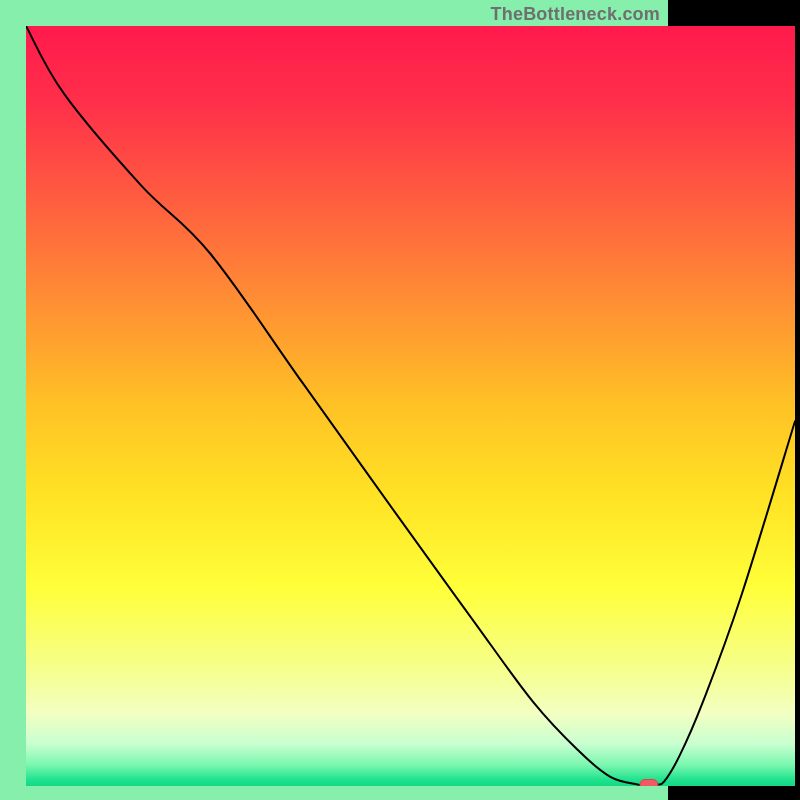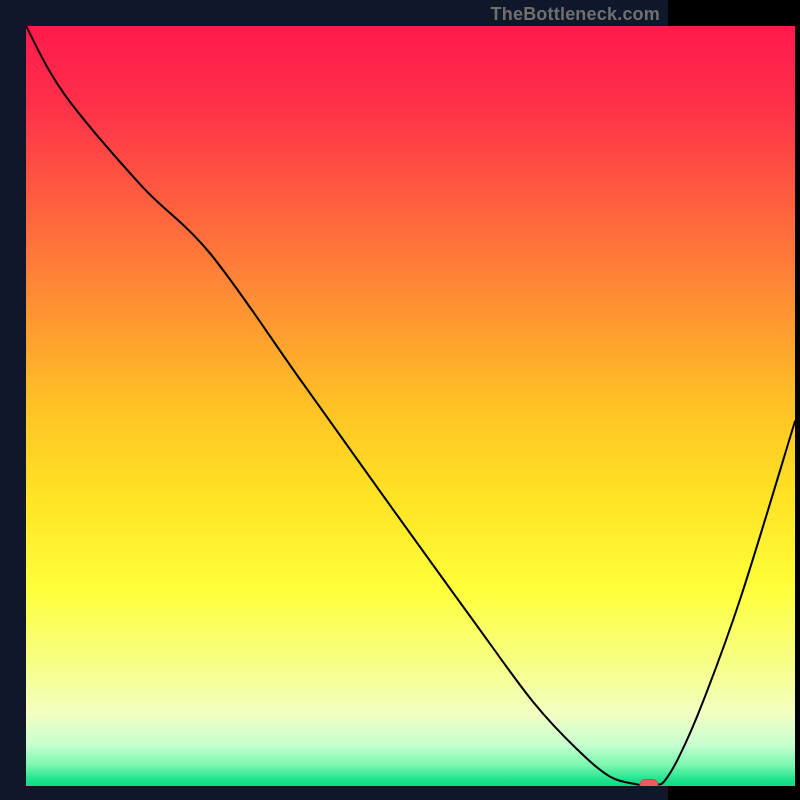--- a/index.html
+++ b/index.html
@@ -9,21 +9,21 @@
     height: 800px;
     background: #000;
     overflow: hidden;
   }
   .frame {
     position: absolute;
     left: 0;
     top: 0;
     width: 668px;
     height: 800px;
-    background: #0f172a;
+    background: #86efac;
   }
   .plot {
     position: absolute;
     left: 26px;
     top: 26px;
     width: 769px;
     height: 760px;
     overflow: hidden;
   }
   .watermark {

